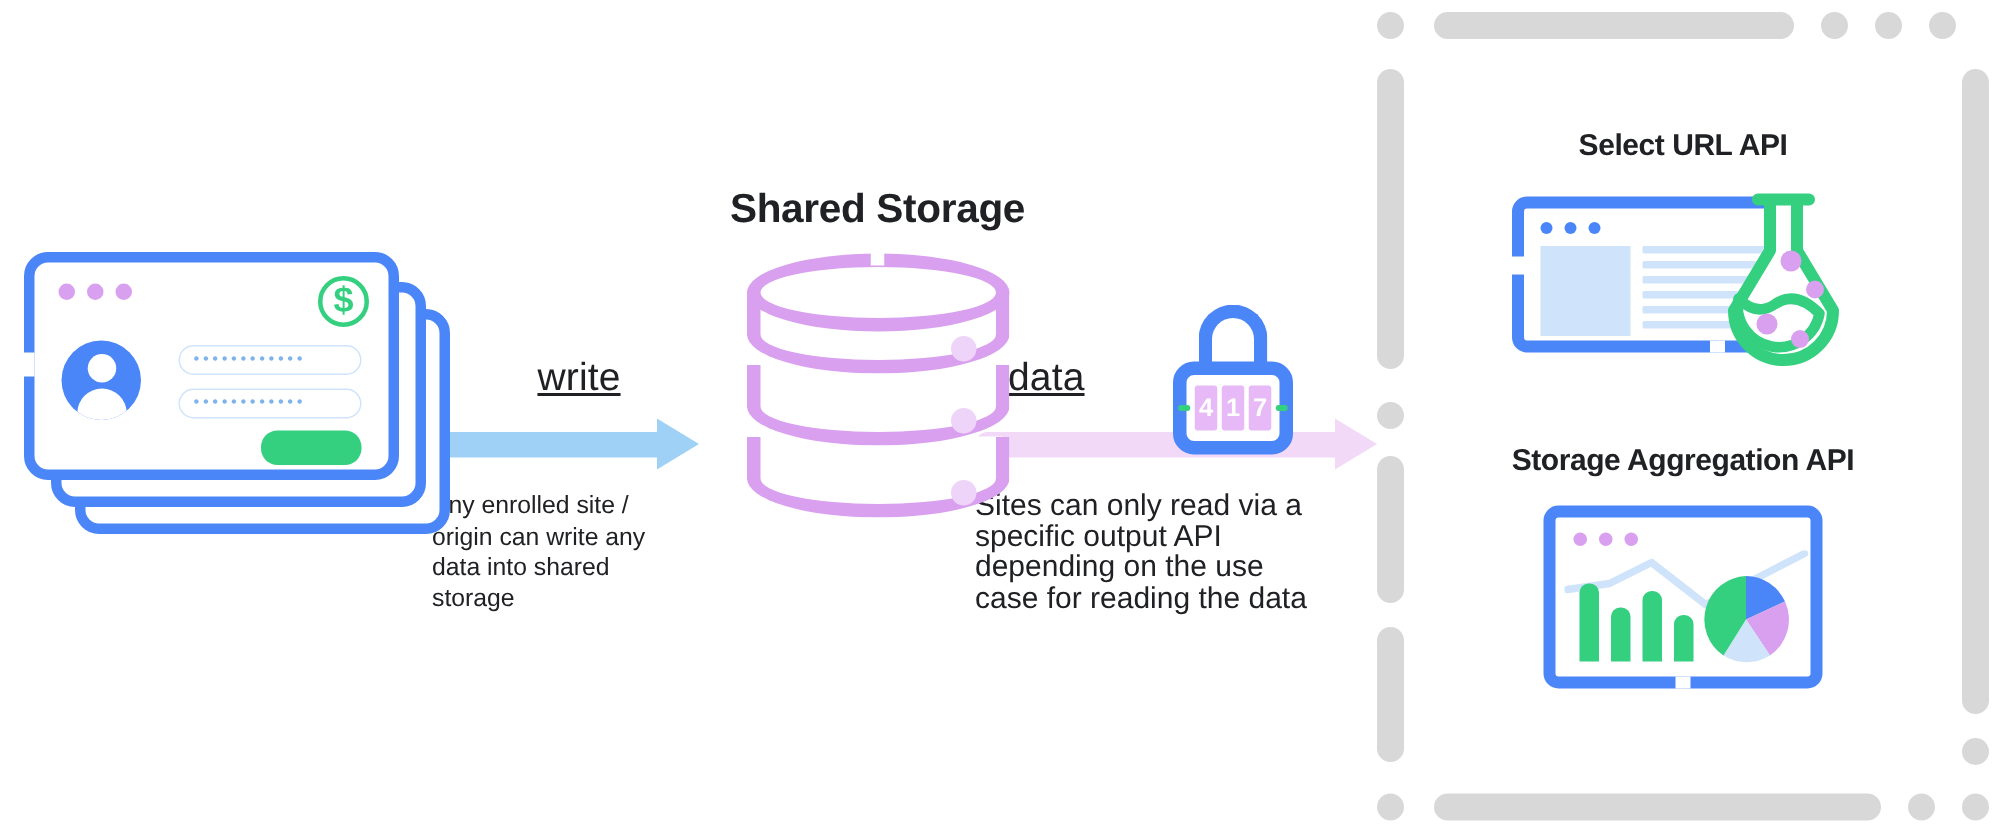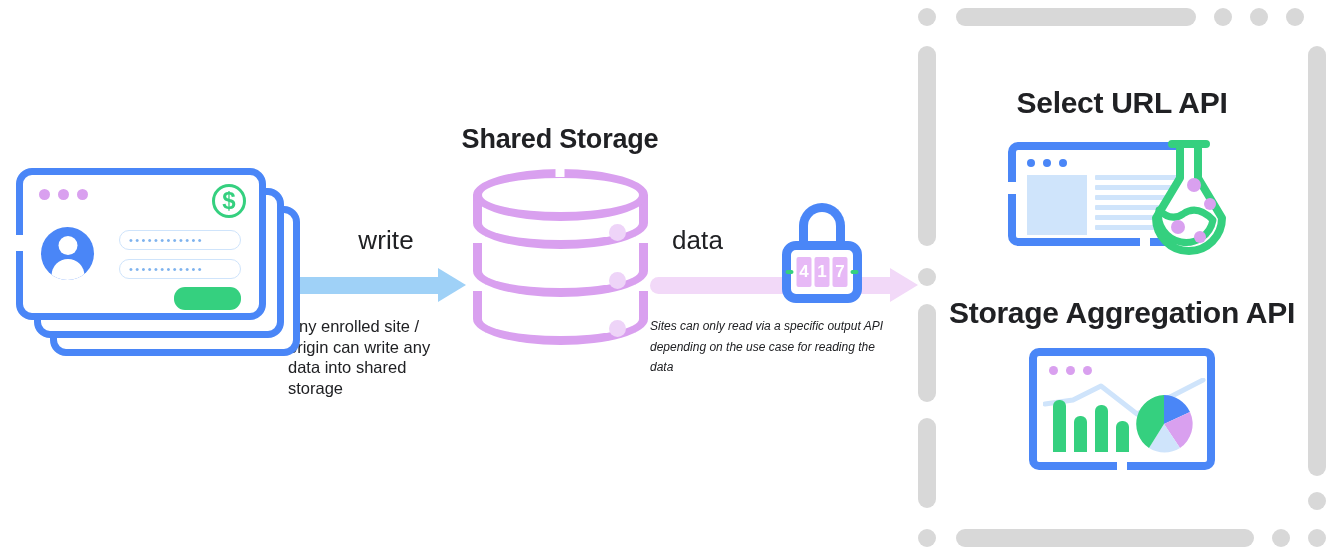--- a/index.html
+++ b/index.html
@@ -136,21 +136,22 @@
     border-radius: 11px;
     background: #35d07f;
   }
 
   
   #write-group { position: absolute; left: 288px; top: 225px; width: 190px; }
   .arrow-label {
     font-size: 26px;
     color: #202124;
     letter-spacing: .1px;
-    margin: 0 0 12px 0;
+    margin: 11px 0 12px 0;
+    text-decoration: underline;
   }
   #write-label { text-align: center; padding-left: 6px; }
   #read-label  { text-align: left;  padding-left: 22px; }
 
   .arrow-wrap { position: relative; height: 34px; }
   .arrow-shaft {
     position: absolute;
     left: 0; top: 9px;
     height: 17px;
     border-radius: 9px;
@@ -169,21 +170,21 @@
     font-size: 16.5px;
     line-height: 20.5px;
     color: #202124;
     margin-top: 14px;
     width: 175px;
   }
 
   
   #shared-storage-group {
     position: absolute;
-    left: 455px; top: 124px;
+    left: 480px; top: 124px;
     width: 210px;
   }
   #shared-storage-title {
     font-size: 27px;
     font-weight: bold;
     text-align: center;
     color: #202124;
     margin-bottom: 14px;
     letter-spacing: -.2px;
   }
@@ -233,26 +234,25 @@
     background: #ffffff;
     z-index: 8;
   }
 
   
   #read-group { position: absolute; left: 650px; top: 225px; width: 280px; }
   #read-shaft { width: 250px; background: #f2d9f8; }
   #read-head  { left: 240px; border-left: 28px solid #f2d9f8; }
 
   #read-desc {
-    font-size: 12px;
+    font-size: 20px;
     line-height: 20.5px;
     color: #202124;
     margin-top: 14px;
     width: 235px;
-    font-style: italic;
   }
 
   
   #padlock {
     position: absolute;
     left: 782px; top: 203px;
     width: 80px; height: 100px;
     z-index: 9;
   }
   #padlock-shackle {
@@ -309,21 +309,21 @@
   .frame-seg { position: absolute; background: #d8d8d8; }
   .seg-dot { border-radius: 50%; width: 18px; height: 18px; }
   .seg-bar-h { height: 18px; border-radius: 9px; }
   .seg-bar-v { width: 18px; border-radius: 9px; }
 
   
   .api-card { position: absolute; width: 100%; text-align: center; }
   #select-url-card { top: 78px; }
   #private-agg-card { top: 288px; }
   .api-title {
-    font-size: 30px;
+    font-size: 20px;
     font-weight: bold;
     color: #202124;
     letter-spacing: -.3px;
     margin-bottom: 18px;
   }
 
   
   #select-url-icon { position: relative; width: 228px; height: 118px; margin: 0 auto; }
   #su-window {
     position: absolute;

